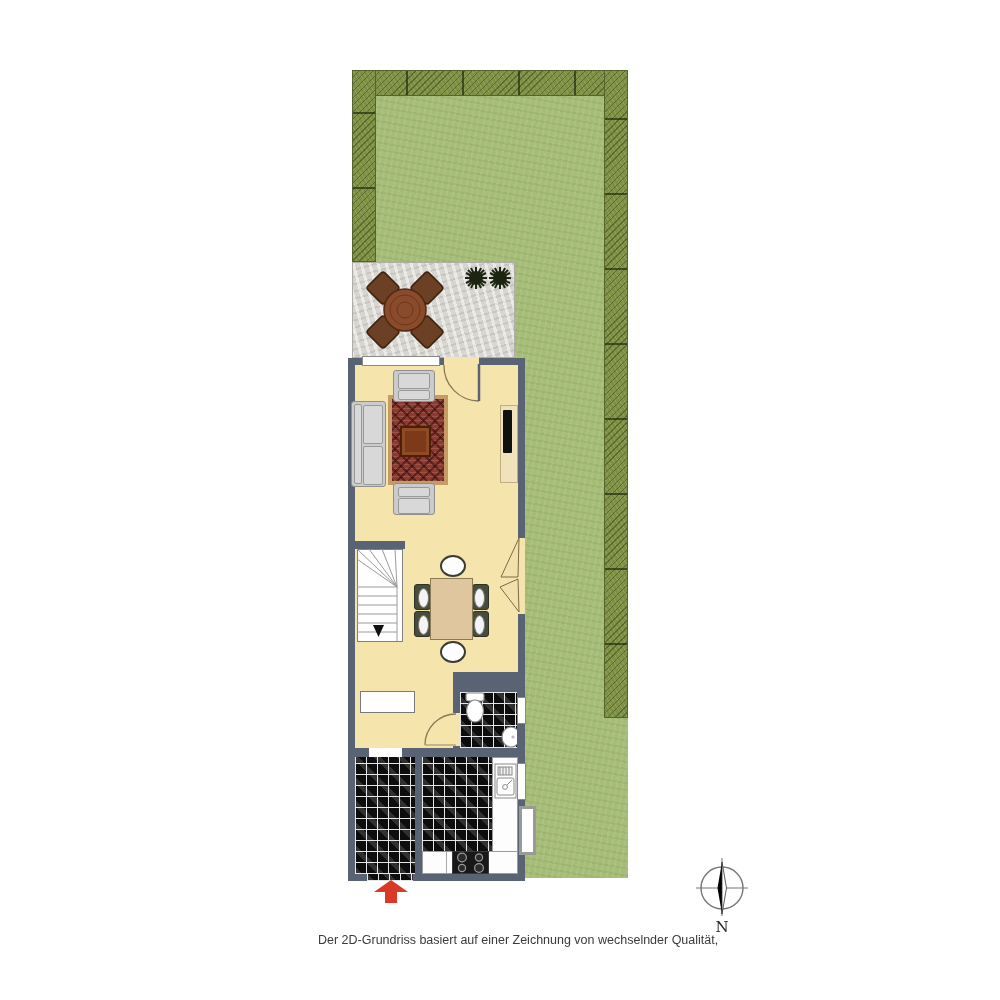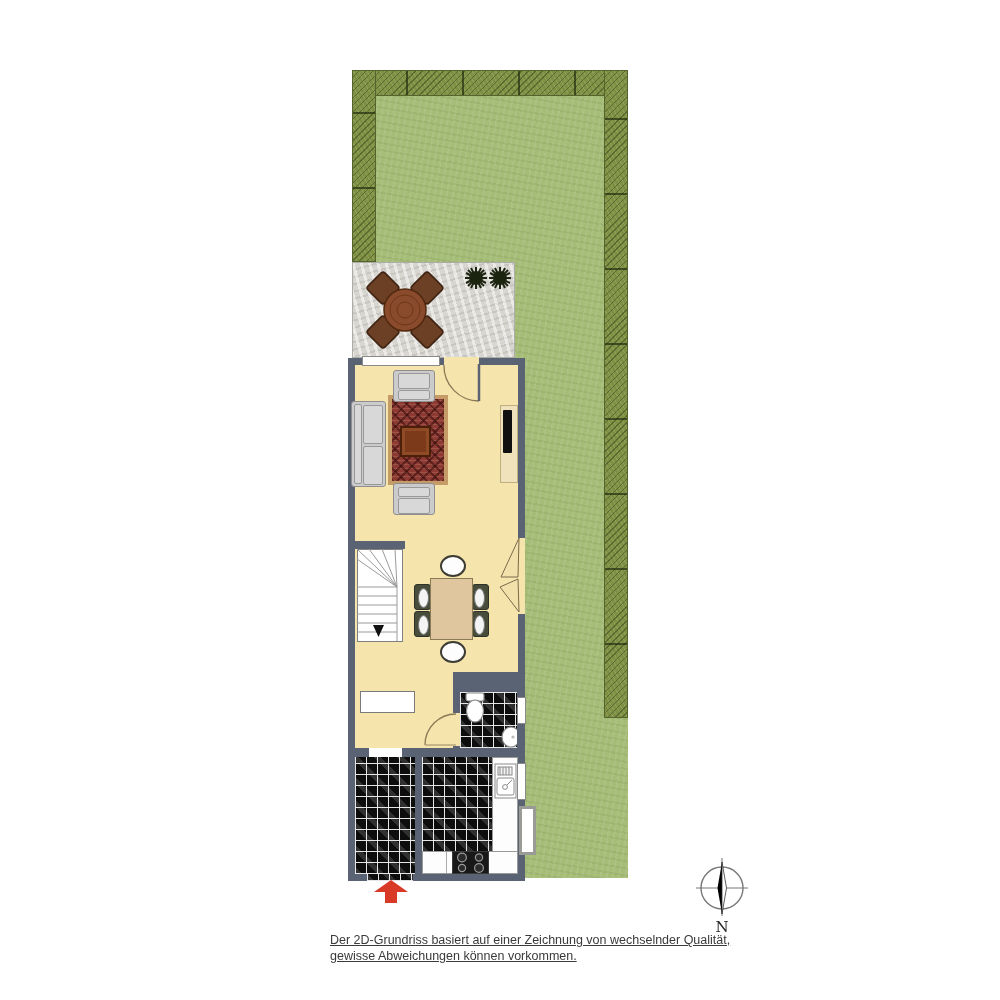--- a/index.html
+++ b/index.html
@@ -262,18 +262,17 @@
 
   <svg class="abs" style="left:694px;top:852px;" width="56" height="66" viewBox="0 0 56 66">
     <circle cx="28" cy="36" r="21" fill="none" stroke="#777" stroke-width="1.4"></circle>
     <line x1="28" y1="6" x2="28" y2="64" stroke="#777" stroke-width="1"></line>
     <line x1="2" y1="36" x2="54" y2="36" stroke="#777" stroke-width="1"></line>
     <polygon points="28,10 23.5,36 28,62" fill="#000"></polygon>
     <polygon points="28,10 32.5,36 28,62" fill="#fff" stroke="#333" stroke-width="0.8"></polygon>
   </svg>
   <div class="abs nlabel" style="left:710px;top:918px;width:24px;">N</div>
 
-  <div class="abs disclaimer" style="left:330px;top:932px;width:420px;text-decoration:underline;">
+  <div class="abs disclaimer" style="left:318px;top:932px;width:420px;">
     <div>Der 2D-Grundriss basiert auf einer Zeichnung von wechselnder Qualität,</div>
-    <div>gewisse Abweichungen können vorkommen.</div>
   </div>
 
 </div>
 
 </body></html>

